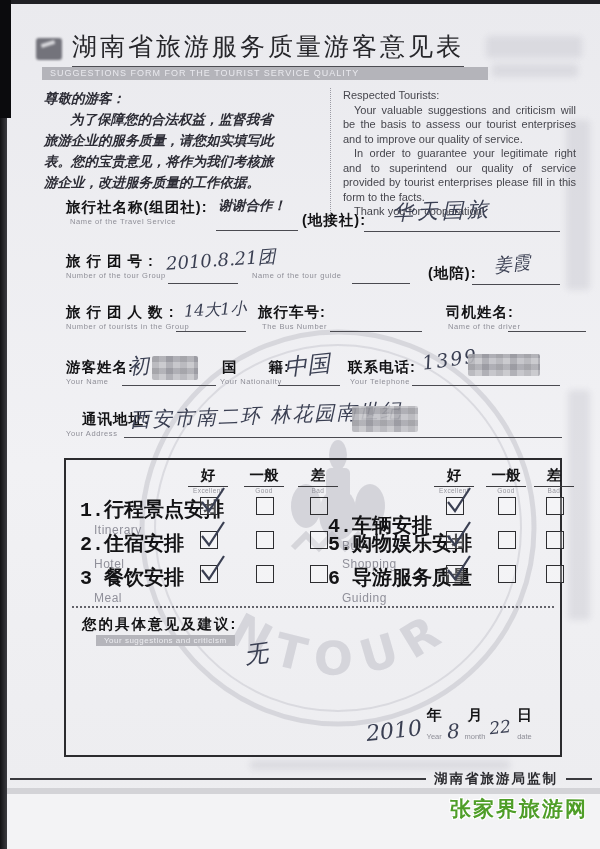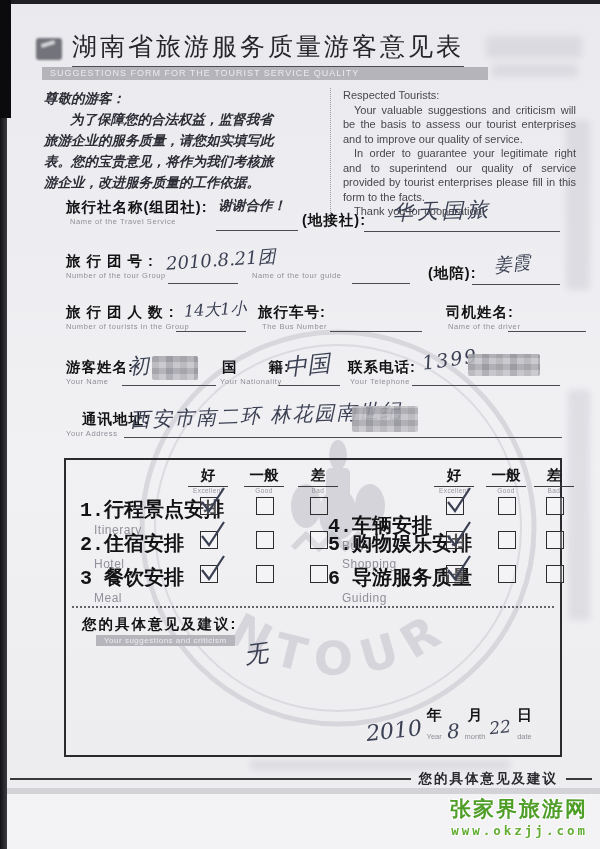--- a/index.html
+++ b/index.html
@@ -298,26 +298,25 @@
         <span class="dstack"><span class="dcn">年</span><br><span class="den">Year</span></span>
         <span class="dhand" style="transform:rotate(-4deg);">8</span>
         <span class="dstack"><span class="dcn">月</span><br><span class="den">month</span></span>
         <span class="dhand" style="font-size:17px;transform:rotate(-6deg) translateY(-6px);">22</span>
         <span class="dstack"><span class="dcn">日</span><br><span class="den">date</span></span>
       </div>
     </div>
 
     <div class="footer-row">
       <div class="fbar"></div>
-      <div class="ftext">您的具体意见及建议</div>
+      <div class="ftext">湖南省旅游局监制</div>
       <div class="fbar short"></div>
     </div>
 
     <div class="scan-bottom"></div>
     <div class="scan-band"></div>
 
     <div class="logo">
       <div class="logo-name">张家界旅游网</div>
-      <div class="logo-url">www.okzjj.com</div>
     </div>
 
   </div>
 </div>
 
 </body></html>

